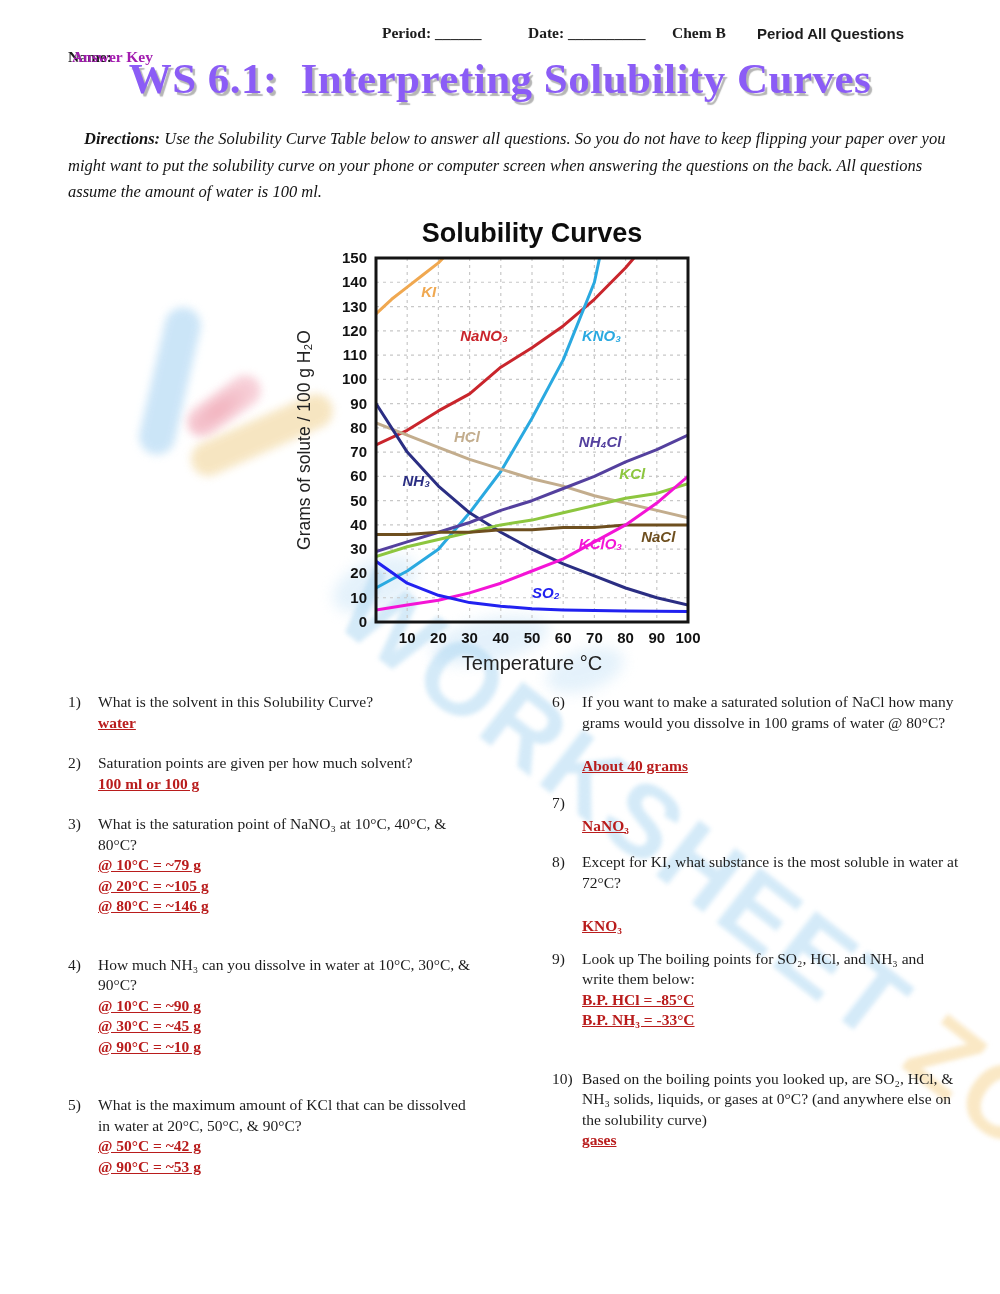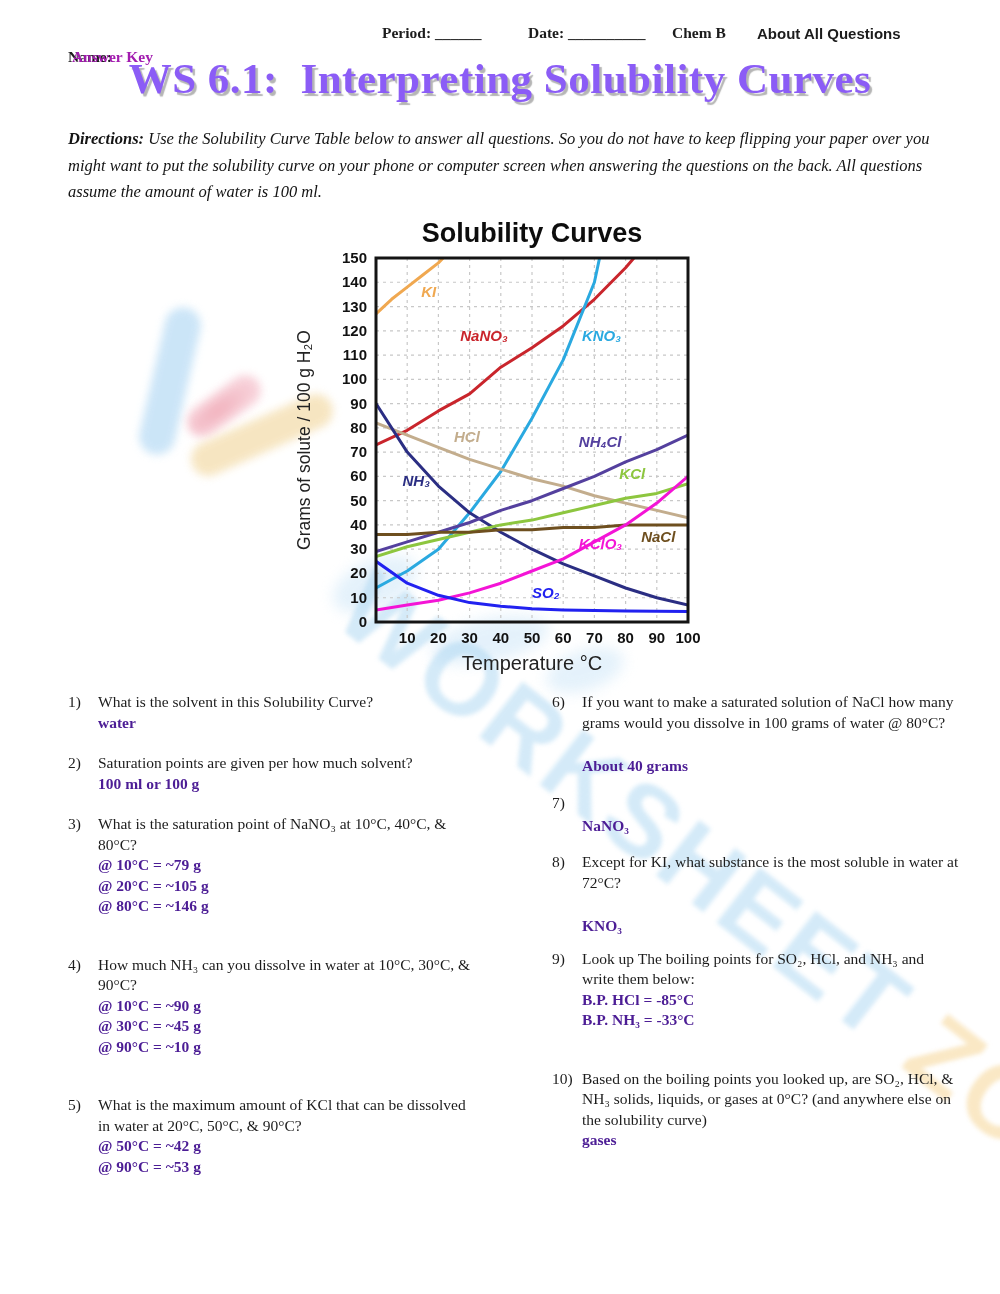--- a/index.html
+++ b/index.html
@@ -38,41 +38,41 @@
   .h-note      { left:757px; font-family:"Liberation Sans","DejaVu Sans",sans-serif; font-weight:600; font-size:15px; top:25px; }
   .title {
     position:absolute; left:0; top:54px; width:1000px; text-align:center;
     font-size:43px; font-weight:bold; letter-spacing:.5px; color:#8b5cf6;
     text-shadow:2.5px 2.5px 1px rgba(90,90,90,.45); white-space:pre;
   }
   .directions {
     position:absolute; left:68px; top:126px; width:880px;
     font-style:italic; font-size:16.5px; line-height:1.62; color:#141414;
   }
-  .directions b { font-weight:bold; }
+  .directions b { font-weight:bold;margin-left:16px; }
   .directions .dtext { white-space:pre-line; }
   
   #chart-svg { position:absolute; left:288px; top:212px; }
   #chart-svg text { font-family:"Liberation Sans","DejaVu Sans",sans-serif; }
   #chart-svg .ctitle { font-size:27px; font-weight:bold; fill:#0d0d0d; }
   #chart-svg .axlabel { font-size:20px; fill:#222; }
   #chart-svg .aylabel { font-size:17.5px; fill:#222; }
   #chart-svg .tick { font-size:15px; font-weight:bold; fill:#111; }
   #chart-svg .grid { stroke:#c8c8c8; stroke-width:1.2; stroke-dasharray:3 4; }
   #chart-svg .series-label { font-size:15px; font-weight:bold; font-style:italic; }
   
   .col { position:absolute; top:692px; font-size:15.5px; line-height:20.5px; }
   .col-left  { left:68px;  width:465px; }
   .col-right { left:552px; width:430px; }
   .q { display:flex; margin-bottom:20px; }
   .col-right .q { margin-bottom:16px; }
   .q .qnum { flex:0 0 30px; }
   .q .qbody { flex:1; }
   .q .qtext { white-space:pre-line; }
-  .q .ans { color:#4c1d95; font-weight:bold; white-space:pre-line; }
+  .q .ans { color:#b91c1c; font-weight:bold; white-space:pre-line;text-decoration:underline; }
   .q.mb-lg { margin-bottom:38px; }
   .q.mb-sm { margin-bottom:12px; }
   .q.gap-answer .ans { margin-top:23px; }
 </style>
 </head>
 <body>
 
 <div class="page">
 
   <div class="wm">
@@ -85,21 +85,21 @@
   </div>
   <div class="wm-diag"><span class="w1">WORKSHEET</span> <span class="w2">ZONE</span></div>
 
   <div class="content">
 
     <header>
       <span class="h-name"><span>Name:</span> <span class="h-name-val">Answer Key</span></span>
       <span class="h-period">Period: ______</span>
       <span class="h-date">Date: __________</span>
       <span class="h-course">Chem B</span>
-      <span class="h-note">About All Questions</span>
+      <span class="h-note">Period All Questions</span>
     </header>
 
     <div class="title">WS 6.1:  Interpreting Solubility Curves</div>
 
     <div class="directions">
       <b>Directions:</b>
       <span class="dtext">Use the Solubility Curve Table below to answer all questions.  So you do not have to keep flipping your paper over you
 might want to put the solubility curve on your phone or computer screen when answering the questions on the back.  All questions
 assume the amount of water is 100 ml.</span>
     </div>

